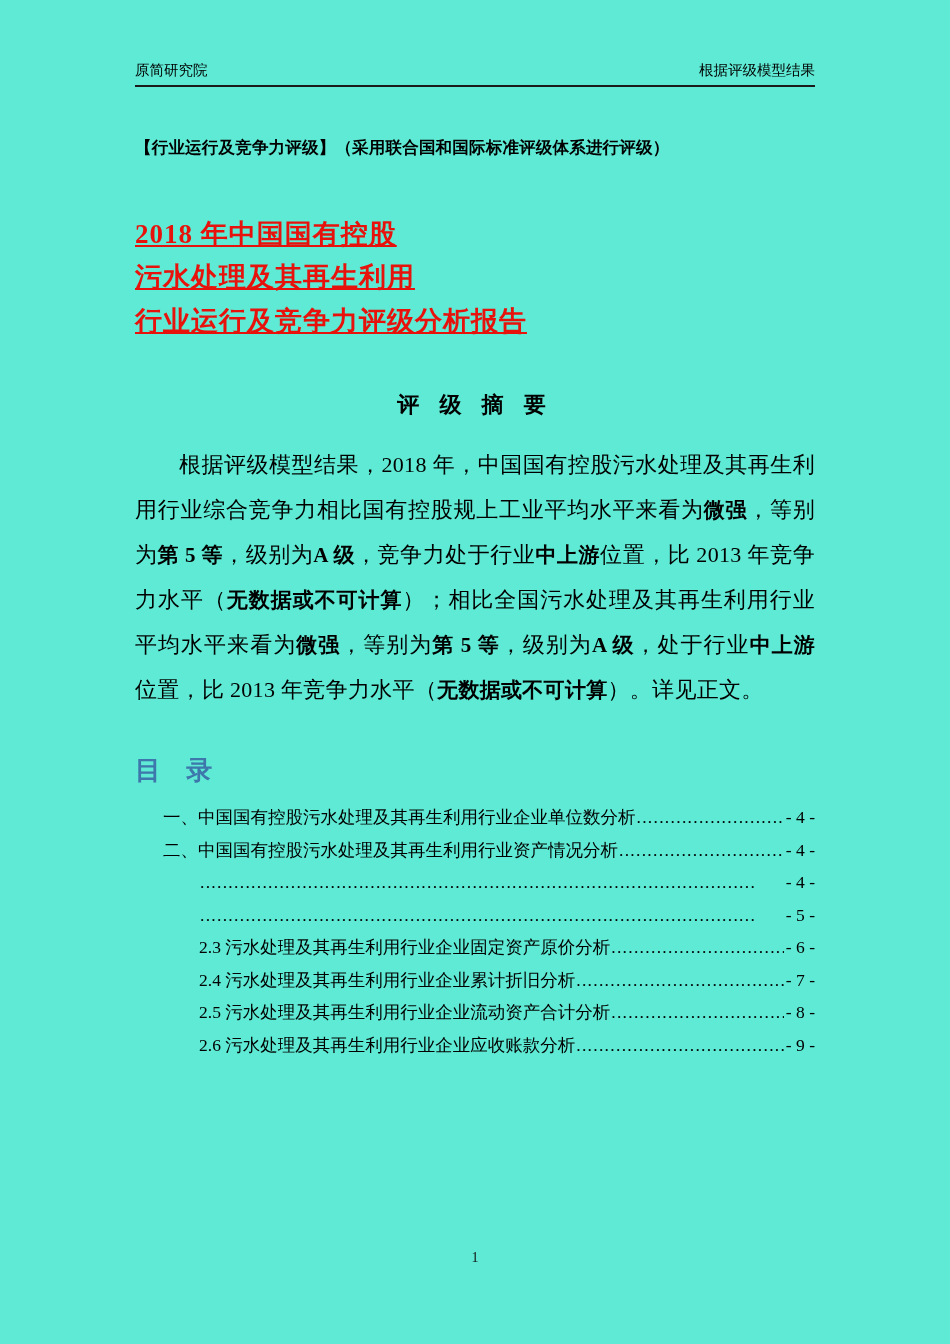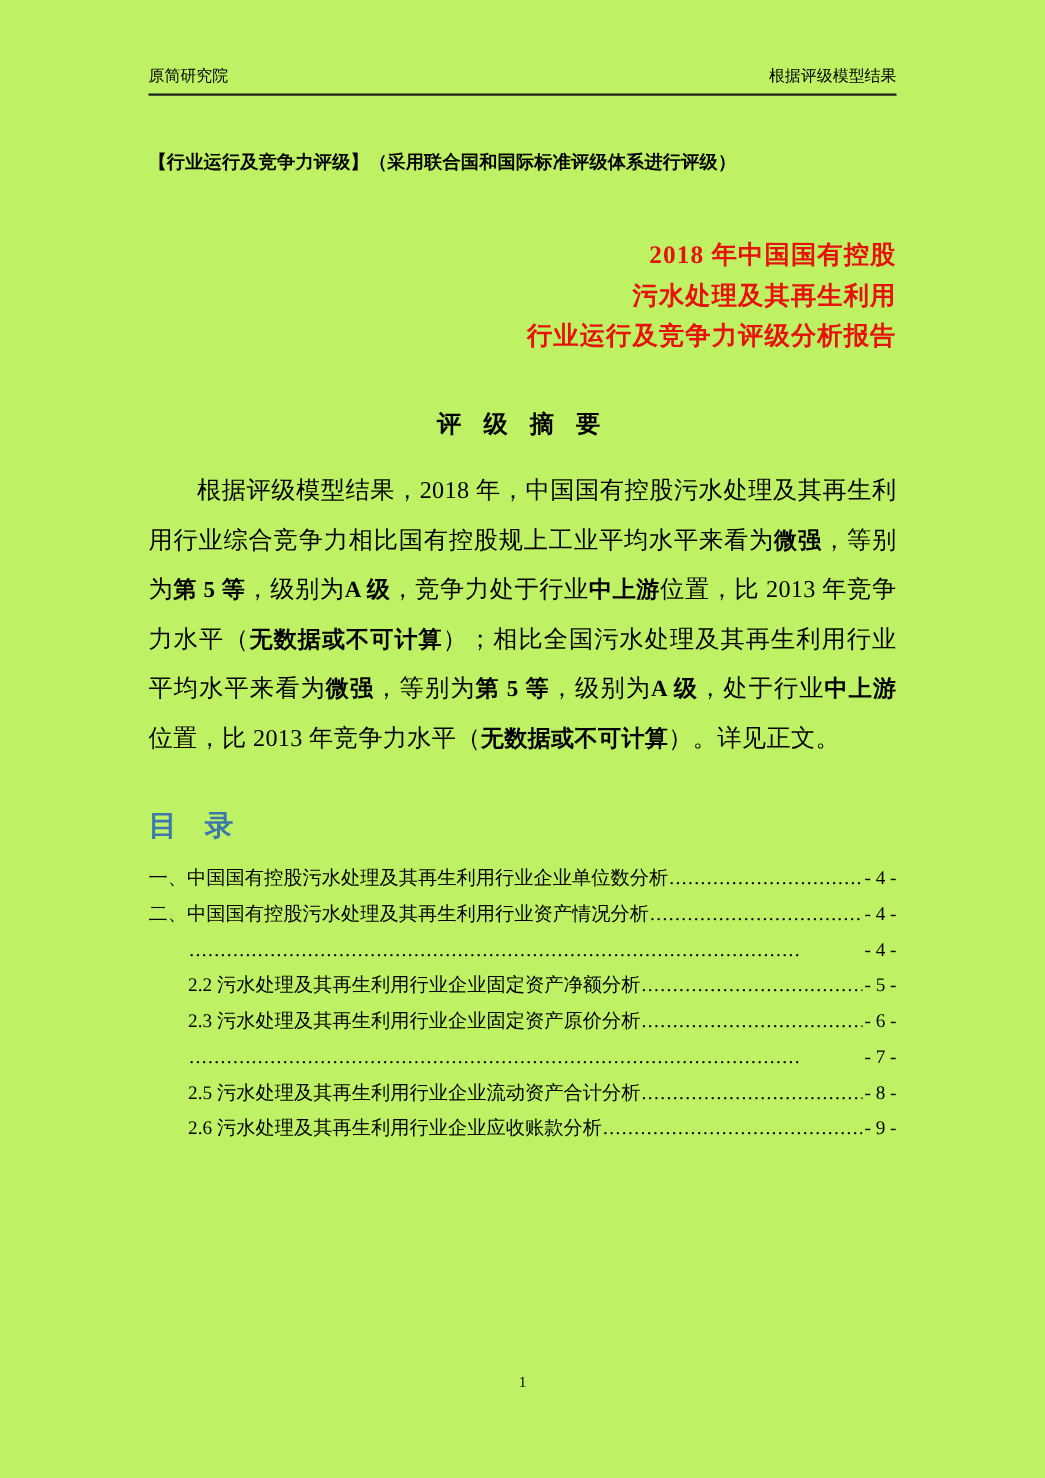--- a/index.html
+++ b/index.html
@@ -9,21 +9,21 @@
   }
   body {
     font-family: "Liberation Serif", "DejaVu Serif", serif;
     color: #000000;
   }
   .page {
     position: relative;
     width: 950px;
     height: 1344px;
     margin: 0 auto;
-    background: #bef264;
+    background: #5eead4;
     box-sizing: border-box;
     overflow: hidden;
   }
 
   
   .running-header {
     position: absolute;
     left: 135px;
     top: 62px;
     width: 680px;
@@ -53,26 +53,27 @@
     font-size: 16.5px;
     font-weight: bold;
     letter-spacing: 0.2px;
     margin: 16px 0 0 0;
     line-height: 1.5;
     white-space: nowrap;
   }
 
   .main-title {
     margin: 52px 0 0 0;
-    text-align: right;
+    text-align: left;
     color: #e8120c;
-    font-size: 23px;
+    font-size: 27px;
     font-weight: bold;
     line-height: 1.62;
     letter-spacing: 1px;
+    text-decoration: underline;
   }
   .main-title .tline {
     display: block;
   }
 
   .section-heading {
     margin: 46px 0 0 0;
     text-align: center;
     font-size: 22px;
     font-weight: bold;
@@ -110,20 +111,21 @@
     padding: 0;
     list-style: none;
   }
   .toc-row {
     display: flex;
     align-items: center;
     font-size: 17.5px;
     line-height: 1.0;
     padding: 7.5px 0;
     white-space: nowrap;
+    margin-left: 28px;
   }
   .toc-row.level-1 {
     padding-left: 0;
   }
   .toc-row.level-2 {
     padding-left: 36px;
   }
   .toc-label {
     flex: 0 0 auto;
   }
@@ -189,30 +191,30 @@
         <li class="toc-row level-1">
           <span class="toc-label">二、中国国有控股污水处理及其再生利用行业资产情况分析</span>
           <span class="toc-leader"></span>
           <span class="toc-page">- 4 -</span>
         </li>
         <li class="toc-row level-2">
           <span class="toc-leader"></span>
           <span class="toc-page">- 4 -</span>
         </li>
         <li class="toc-row level-2">
-          <span class="toc-label">2.2 污水处理及其再生利用行业企业固定资产净额分析</span>
           <span class="toc-leader"></span>
           <span class="toc-page">- 5 -</span>
         </li>
         <li class="toc-row level-2">
           <span class="toc-label">2.3 污水处理及其再生利用行业企业固定资产原价分析</span>
           <span class="toc-leader"></span>
           <span class="toc-page">- 6 -</span>
         </li>
         <li class="toc-row level-2">
+          <span class="toc-label">2.4 污水处理及其再生利用行业企业累计折旧分析</span>
           <span class="toc-leader"></span>
           <span class="toc-page">- 7 -</span>
         </li>
         <li class="toc-row level-2">
           <span class="toc-label">2.5 污水处理及其再生利用行业企业流动资产合计分析</span>
           <span class="toc-leader"></span>
           <span class="toc-page">- 8 -</span>
         </li>
         <li class="toc-row level-2">
           <span class="toc-label">2.6 污水处理及其再生利用行业企业应收账款分析</span>

